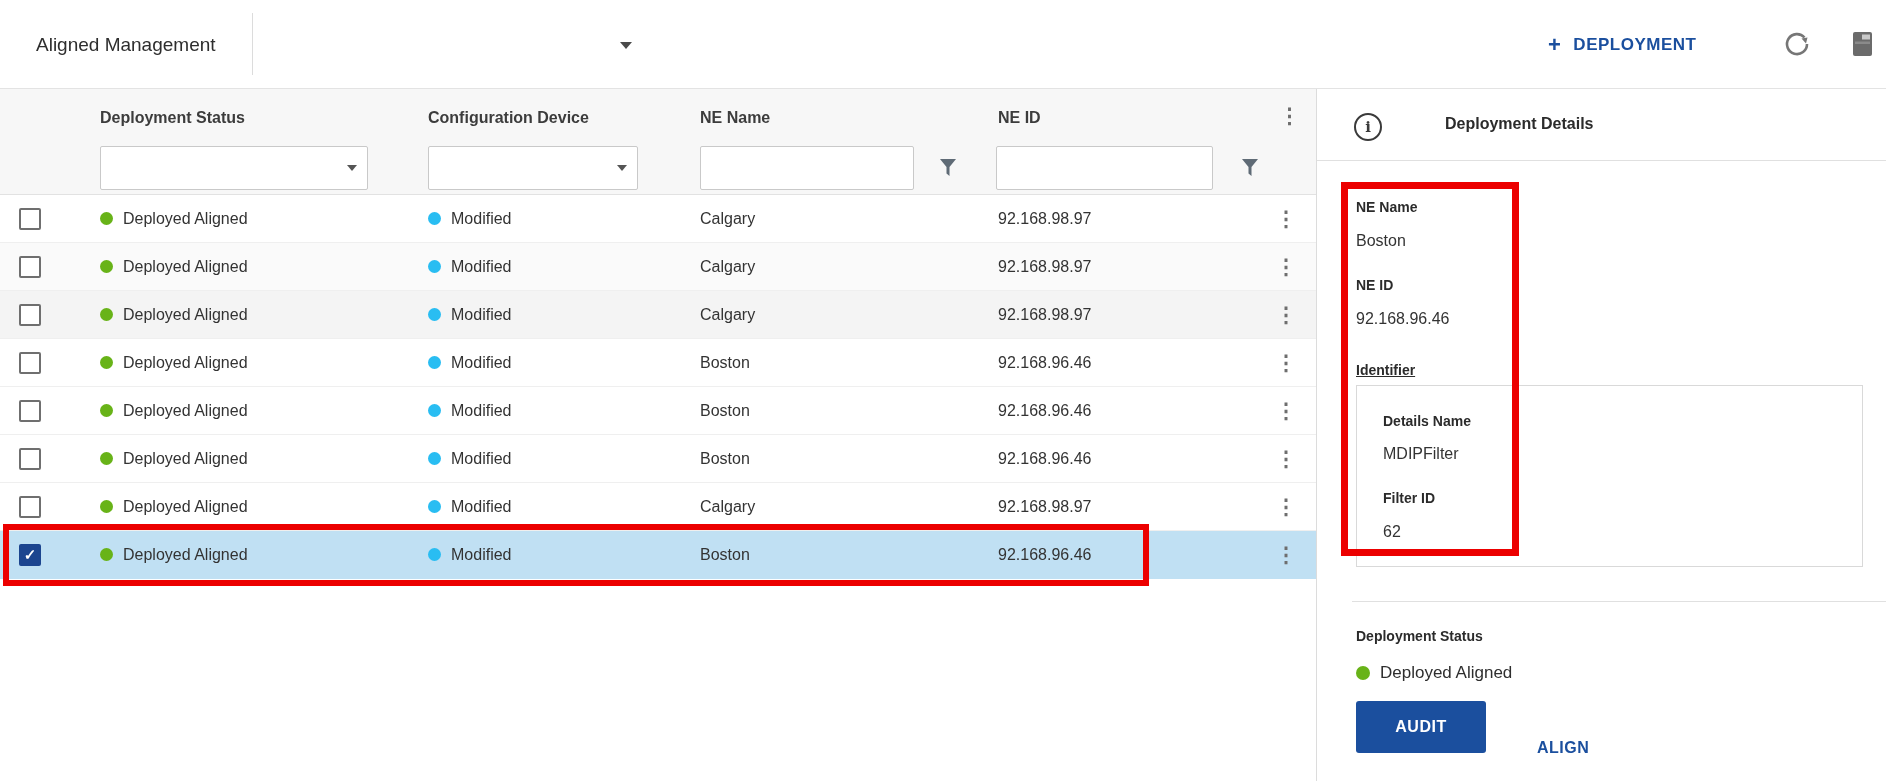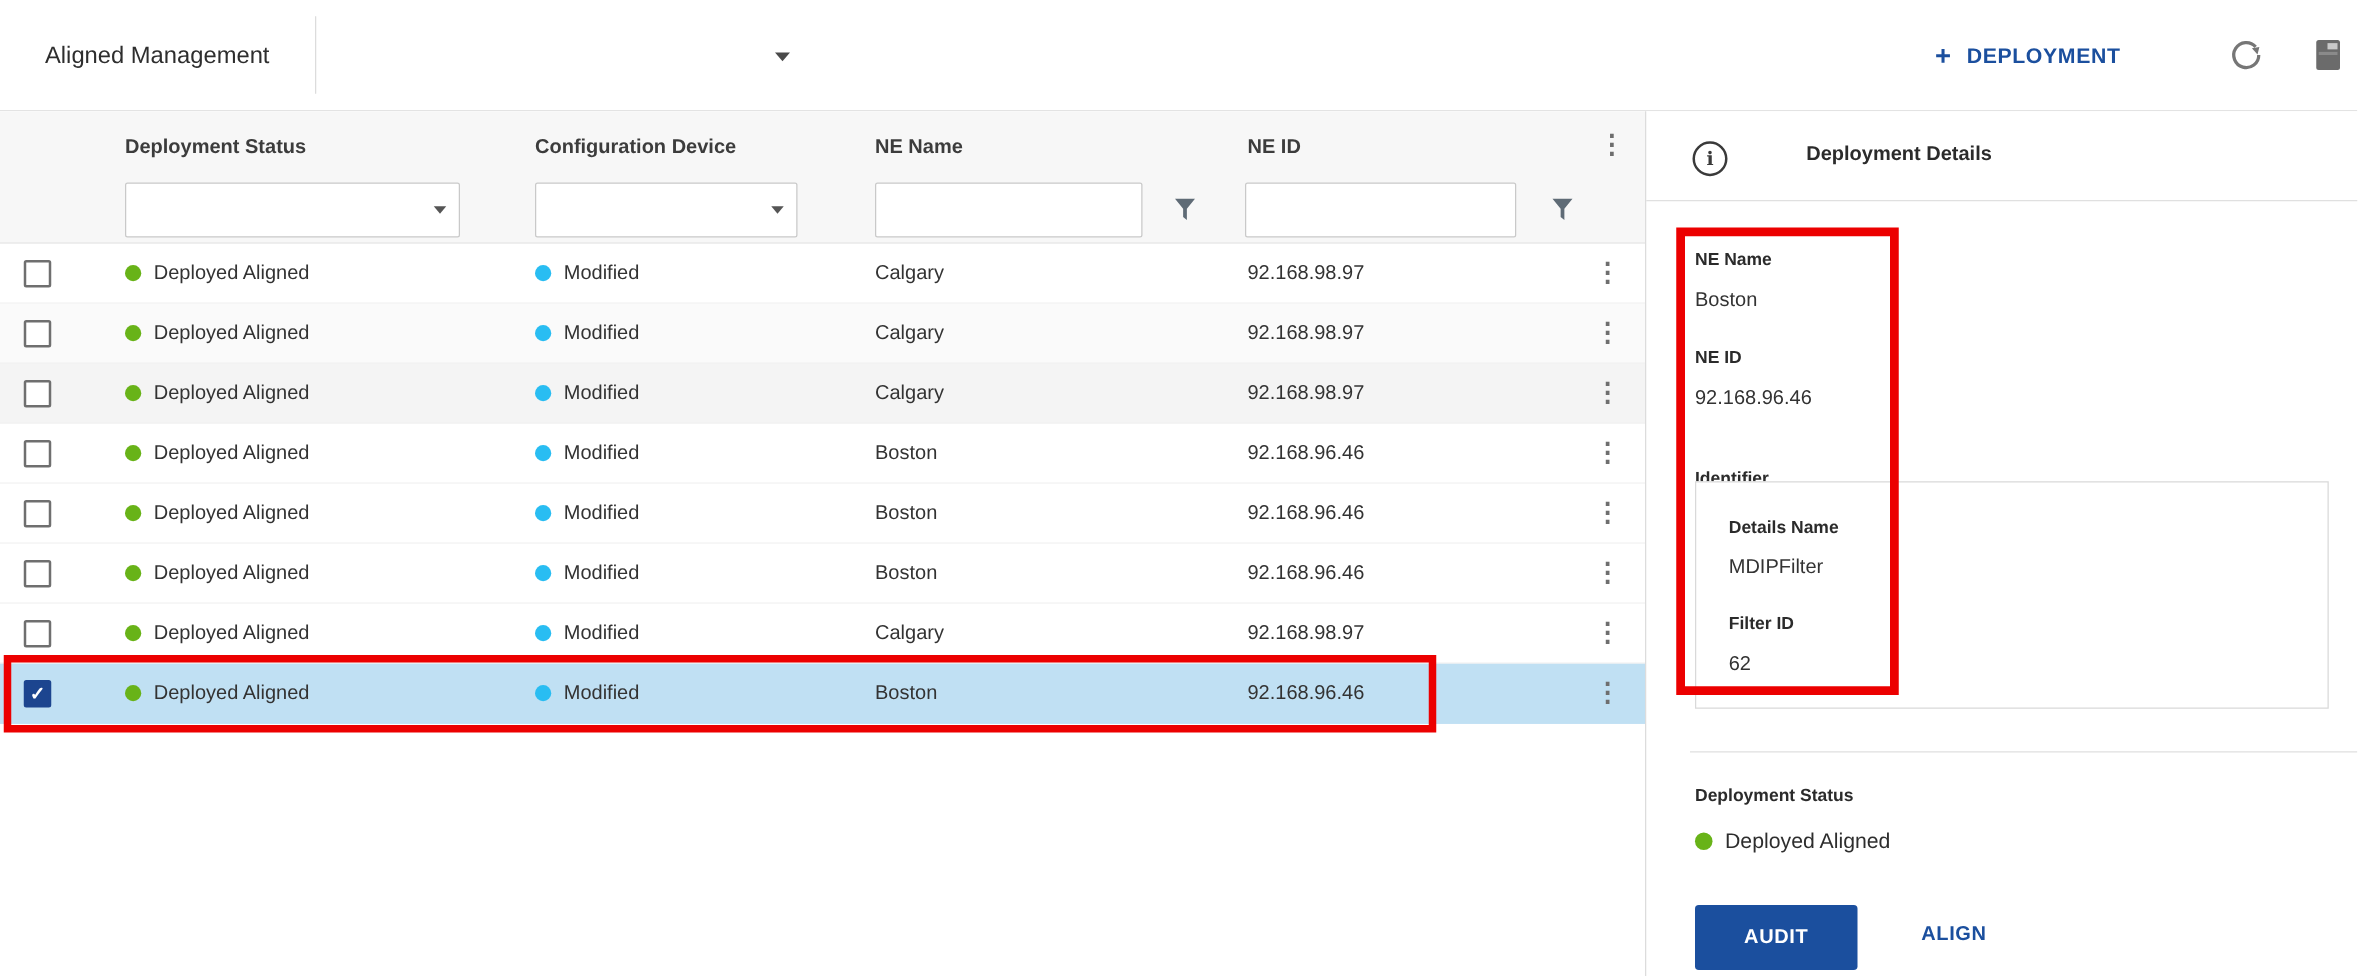--- a/index.html
+++ b/index.html
@@ -64,32 +64,32 @@
                 border-left:1px solid #dcdcdc;box-sizing:border-box;}
   .info-icon{position:absolute;left:37px;top:24px;width:28px;height:28px;border:2.5px solid #3a3a3a;
              border-radius:50%;box-sizing:border-box;display:flex;align-items:center;justify-content:center;
              font-size:15px;font-weight:700;color:#3a3a3a;font-family:"DejaVu Serif",serif;}
   .pane-title{position:absolute;left:96px;top:26px;font-size:16px;font-weight:700;color:#2b2b2b;margin-left:32px;}
   .pane-divider1{position:absolute;left:0;top:71px;width:570px;height:1px;background:#e0e0e0;}
   .fld-label{position:absolute;left:39px;font-size:14px;font-weight:700;color:#2b2b2b;line-height:20px;}
   .fld-value{position:absolute;left:39px;font-size:16px;color:#333;line-height:20px;}
   .lbl-nename{top:108px;} .val-nename{top:142px;}
   .lbl-neid{top:186px;}  .val-neid{top:220px;}
-  .lbl-identifier{top:283px;}
+  .lbl-identifier{top:271px;text-decoration:underline;}
   .identifier-box{position:absolute;left:39px;top:296px;width:507px;height:182px;
                   border:1px solid #d9d9d9;box-sizing:border-box;background:#fff;}
   .id-label{position:absolute;left:26px;font-size:14px;font-weight:700;color:#2b2b2b;line-height:20px;}
   .id-value{position:absolute;left:26px;font-size:16px;color:#333;line-height:20px;}
   .lbl-fname{top:25px;} .val-fname{top:58px;} .lbl-fid{top:102px;} .val-fid{top:136px;}
   .pane-divider2{position:absolute;left:35px;top:512px;right:0;height:1px;background:#e0e0e0;}
   .lbl-depstatus{top:537px;}
   .status-line{position:absolute;left:39px;top:574px;display:flex;align-items:center;}
   .status-line .dot{width:14px;height:14px;}
   .status-line .txt{font-size:17px;color:#2e2e2e;}
-  .audit-button{position:absolute;left:39px;top:635px;width:130px;height:52px;
+  .audit-button{position:absolute;left:39px;top:612px;width:130px;height:52px;
                 background:var(--accent-blue,#1b4f9e);color:#fff;border:none;border-radius:3px;
                 font-size:16px;font-weight:700;letter-spacing:.5px;cursor:pointer;
                 font-family:"Liberation Sans",sans-serif;}
   .align-button{position:absolute;left:214px;top:649px;background:none;border:none;
                 color:var(--accent-blue,#1b4f9e);font-size:16px;font-weight:700;letter-spacing:.5px;
                 cursor:pointer;font-family:"Liberation Sans",sans-serif;}
 
   
   .annotation{position:absolute;border:6px solid var(--annotation-red,#ec0000);box-sizing:border-box;
               pointer-events:none;}

